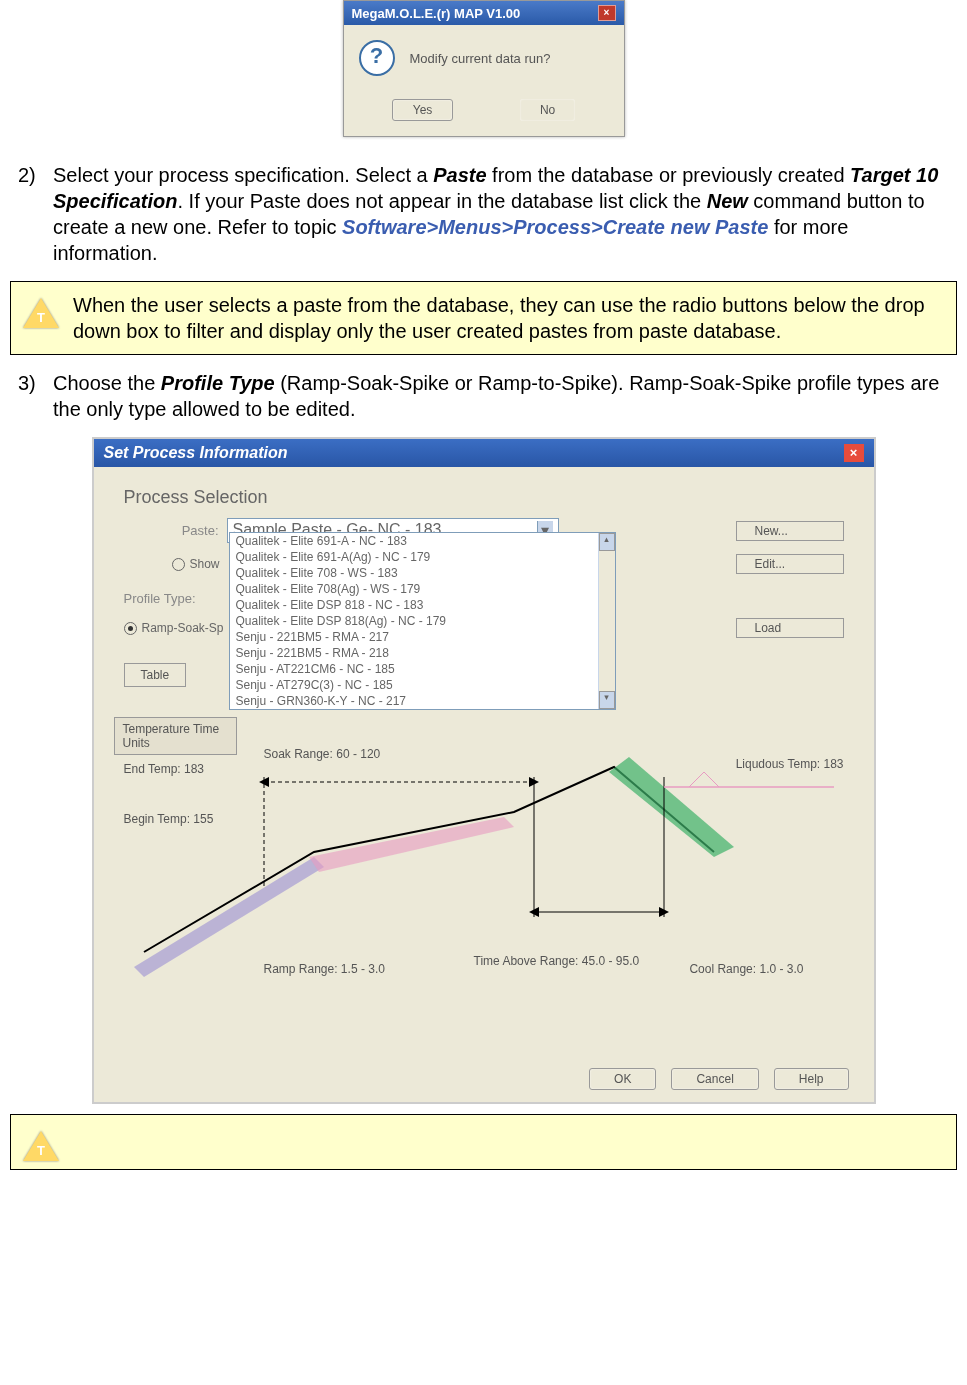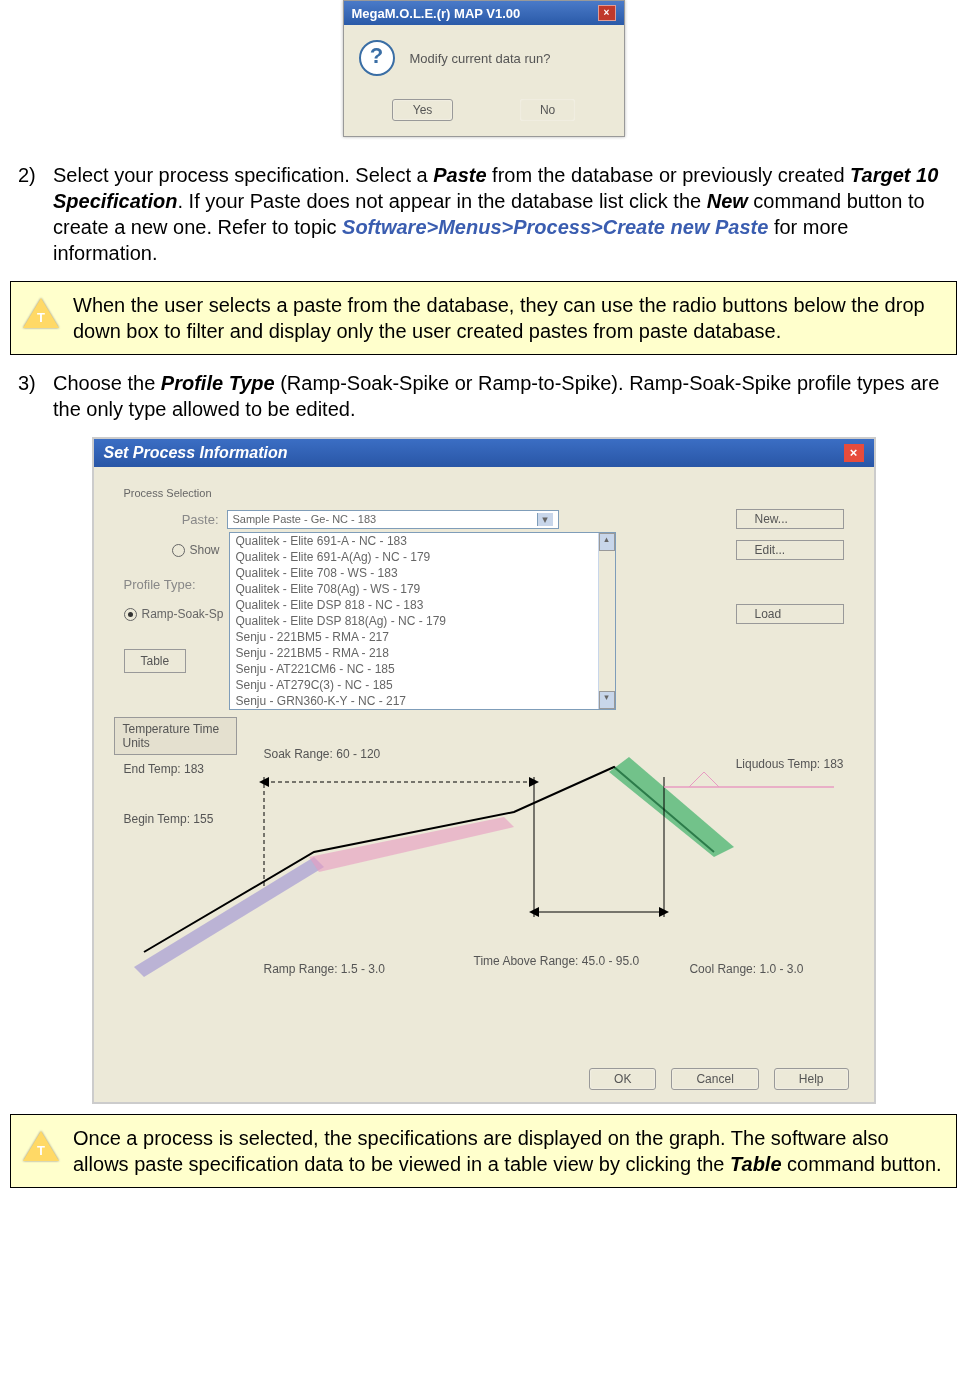--- a/index.html
+++ b/index.html
@@ -151,29 +151,29 @@
       line-height: 18px;
     }
     .dialog-content2 {
       background: #ece9d8;
       padding: 20px 30px 15px;
       position: relative;
       height: 600px;
       color: #888;
       font-size: 13px;
     }
-    .section-label { font-size: 11px; color: #666; margin-bottom:10px; }
+    .section-label { font-size: 18px; color: #666; margin-bottom:10px; }
     .label-right { text-align: right; display:inline-block; width:95px; padding-right:8px;}
     .combo-row { display: flex; align-items: center; margin-bottom: 6px; }
     .combo {
       border: 1px solid #7f9db9;
       background: white;
       padding: 2px 5px;
       width: 320px;
-      font-size: 11px;
+      font-size: 16px;
       color: #666;
       display: flex;
       justify-content: space-between;
     }
     .dd-arrow {
       background: #c8d6ea;
       width: 15px;
       text-align: center;
       border-left: 1px solid #7f9db9;
     }
@@ -366,16 +366,13 @@
     <div class="bottom-btns">
       <button class="win-btn">OK</button>
       <button class="win-btn">Cancel</button>
       <button class="win-btn">Help</button>
     </div>
   </div>
 </div>
 
 <div class="note-box">
   <div class="tip-icon"></div>
-  <div>
-    <span>Once a process is selected, the specifications are displayed on the graph. The software also allows paste specification data to be viewed in a table view by clicking the </span><span class="bold">Table</span><span> command button.</span>
-  </div>
 </div>
 
 </body></html>

